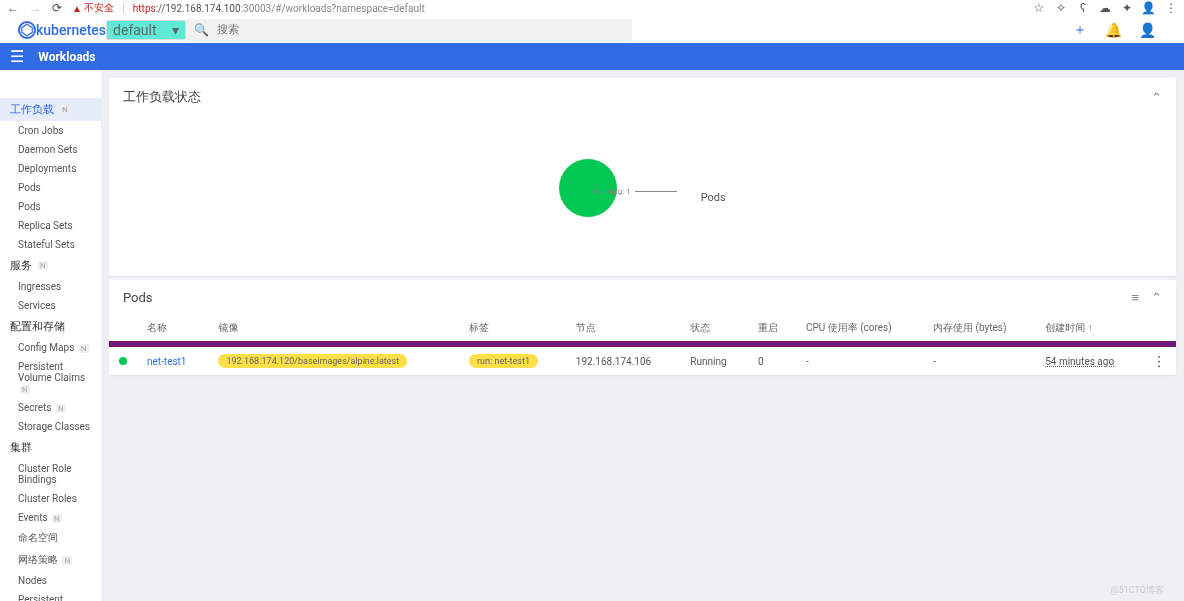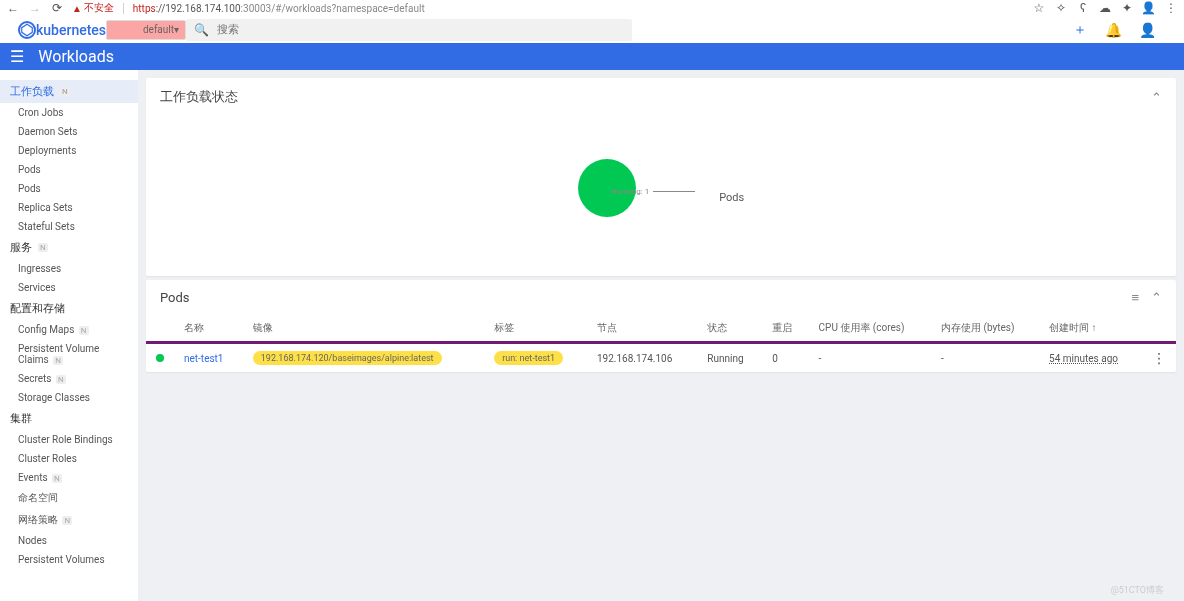--- a/index.html
+++ b/index.html
@@ -8,46 +8,46 @@
 .chrome-icon{width:14px;height:14px;display:flex;align-items:center;justify-content:center;color:#555;font-size:12px}
 .url-warn{color:#c5221f;font-size:10px;display:flex;align-items:center;gap:2px}
 .url{font-size:10px;color:#555}
 .url .proto{color:#c5221f}
 .url .path{color:#888}
 .chrome-right{margin-left:auto;display:flex;gap:8px}
 .header{height:27px;background:#fff;display:flex;align-items:center;padding:0 18px;gap:0}
 .logo{width:18px;height:18px;border-radius:50%;border:2px solid #326ce5;display:flex;align-items:center;justify-content:center;position:relative}
 .logo svg{width:14px;height:14px}
 .brand{font-size:14px;font-weight:500;color:#326ce5}
-.ns-select{width:80px;height:20px;border:1px solid #ddd;border-radius:2px;font-size:10px;padding:0 6px;display:flex;align-items:center;justify-content:flex-end;color:#666;background:#fca5a5}
+.ns-select{width:80px;height:20px;border:1px solid #ddd;border-radius:2px;font-size:14px;padding:0 6px;display:flex;align-items:center;justify-content:space-between;color:#666;background:#5eead4}
 .search-box{flex:0 0 446px;height:22px;background:#f1f1f1;border-radius:2px;display:flex;align-items:center;padding:0 8px;gap:8px;color:#888}
 .search-box input{border:none;background:transparent;outline:none;flex:1;font-size:11px}
 .hdr-right{margin-left:auto;display:flex;gap:18px;padding-right:10px}
 .hdr-icon{color:#326ce5;font-size:14px;width:16px;display:flex;align-items:center;justify-content:center}
 .toolbar{height:27px;background:#326ce5;color:#fff;display:flex;align-items:center;padding:0 10px;gap:14px}
-.toolbar-title{font-size:16px;font-weight:400}
+.toolbar-title{font-size:12px;font-weight:700}
 .menu-icon{font-size:16px}
 .main{display:flex;height:calc(601px - 16px - 27px - 27px)}
-.sidebar{width:138px;background:#fff;padding-top:10px;overflow-y:auto;font-size:11px}
+.sidebar{width:101px;background:#fff;padding-top:28px;overflow-y:auto;font-size:11px}
 .side-item{padding:4px 10px;cursor:pointer;color:#333;display:flex;align-items:center;gap:4px}
 .side-sub{padding:4px 10px 4px 18px;cursor:pointer;color:#555;font-size:10px}
 .side-item.active{background:#e6ecf8;color:#326ce5;font-weight:500}
 .side-item .badge,.side-sub .badge{font-size:8px;color:#aaa;background:#eee;border-radius:2px;padding:0 2px;margin-left:2px}
 .content{flex:1;background:#eef0f3;padding:8px;overflow-y:auto}
 .card{background:#fff;border-radius:2px;box-shadow:0 1px 2px rgba(0,0,0,.06);margin-bottom:4px}
 .card-hdr{display:flex;align-items:center;padding:10px 14px;font-size:13px;color:#444}
 .card-hdr .actions{margin-left:auto;display:flex;gap:12px;color:#888}
 .chart-area{height:160px;display:flex;flex-direction:row;align-items:center;justify-content:center;padding-bottom:10px}
 .donut{width:58px;height:58px;border-radius:50%;background:#00c853;margin-bottom:6px}
 .chart-legend{font-size:8px;color:#888;display:flex;align-items:center;gap:4px;position:relative;left:-24px}
 .chart-legend .line{width:42px;height:1px;background:#888;display:inline-block}
 .chart-label{font-size:11px;color:#555;margin-top:12px}
 .tbl{width:100%;border-collapse:collapse;font-size:10px}
 .tbl th{text-align:left;padding:6px 10px;color:#666;font-weight:400;border-bottom:1px solid #eee}
-.tbl td{padding:6px 10px;border-top:3px solid #701a75;color:#555}
+.tbl td{padding:6px 10px;border-top:6px solid #701a75;color:#555}
 .tbl .status-dot{width:8px;height:8px;border-radius:50%;background:#00c853;display:inline-block}
 .tbl .link{color:#326ce5}
 .tbl .chip{background:#fde047;border-radius:9px;padding:2px 8px;font-size:9px;color:#666;display:inline-block}
 .tbl .time{text-decoration:underline dotted}
 .row-menu{color:#888;font-size:14px;text-align:center}
 .watermark{position:fixed;right:20px;bottom:4px;font-size:9px;color:#ccc}
 </style>
 </head>
 <body>
 

